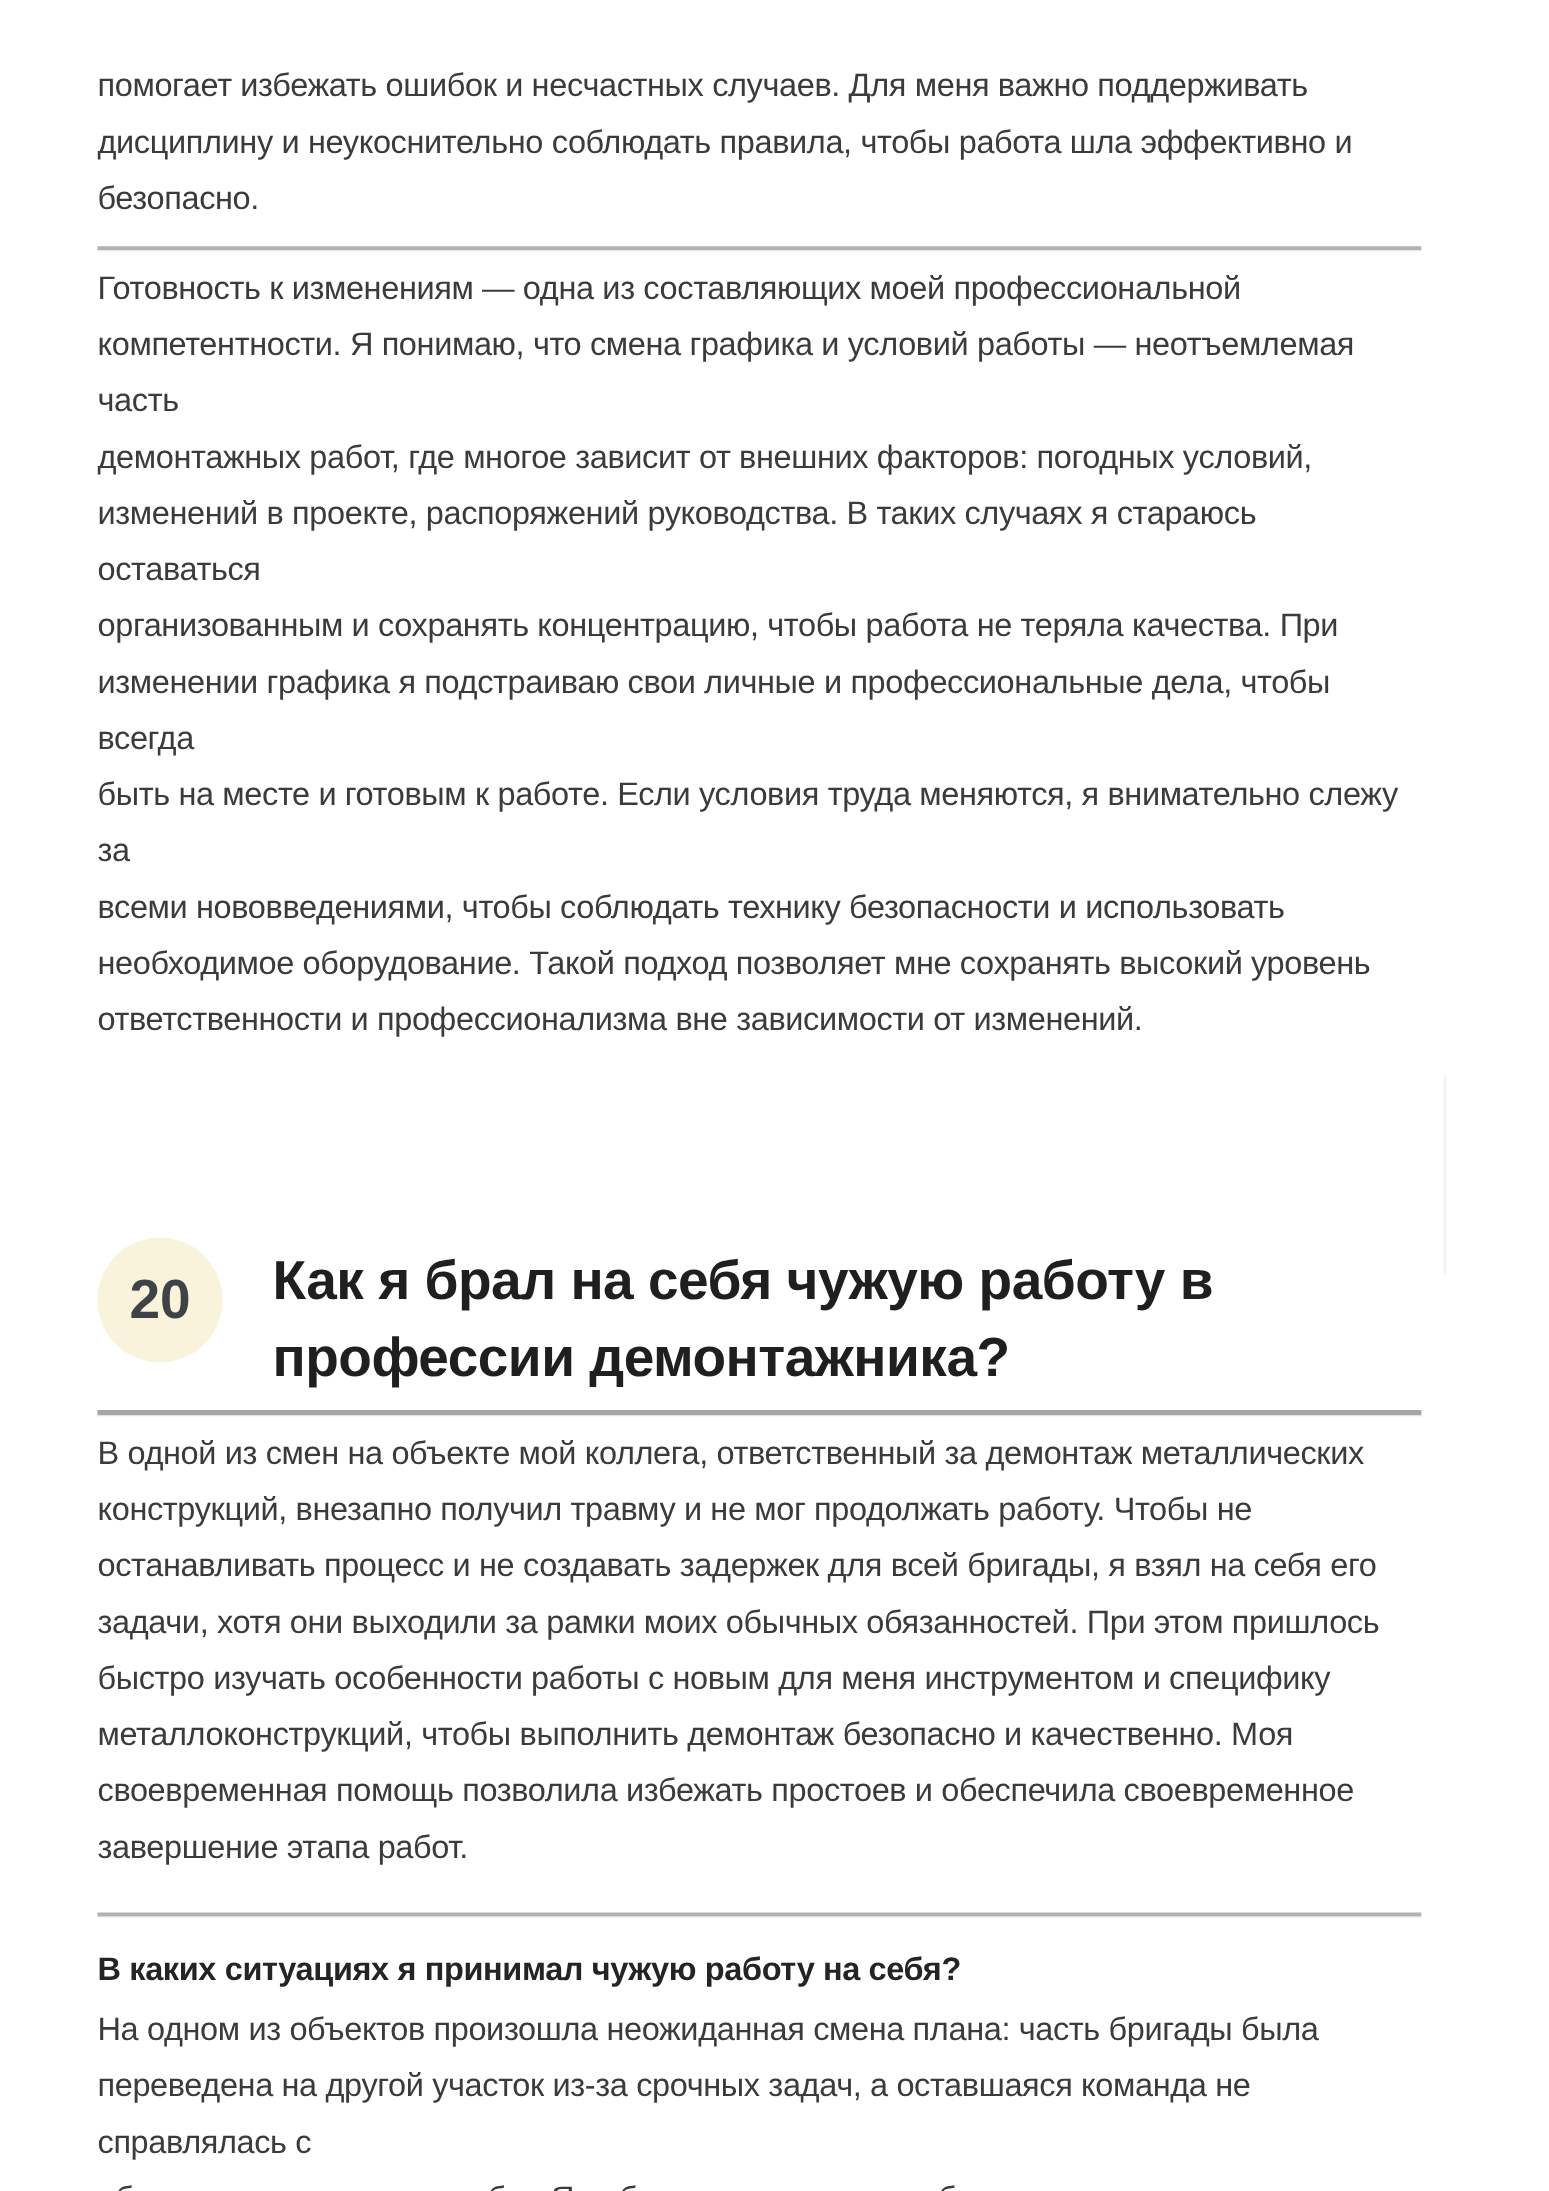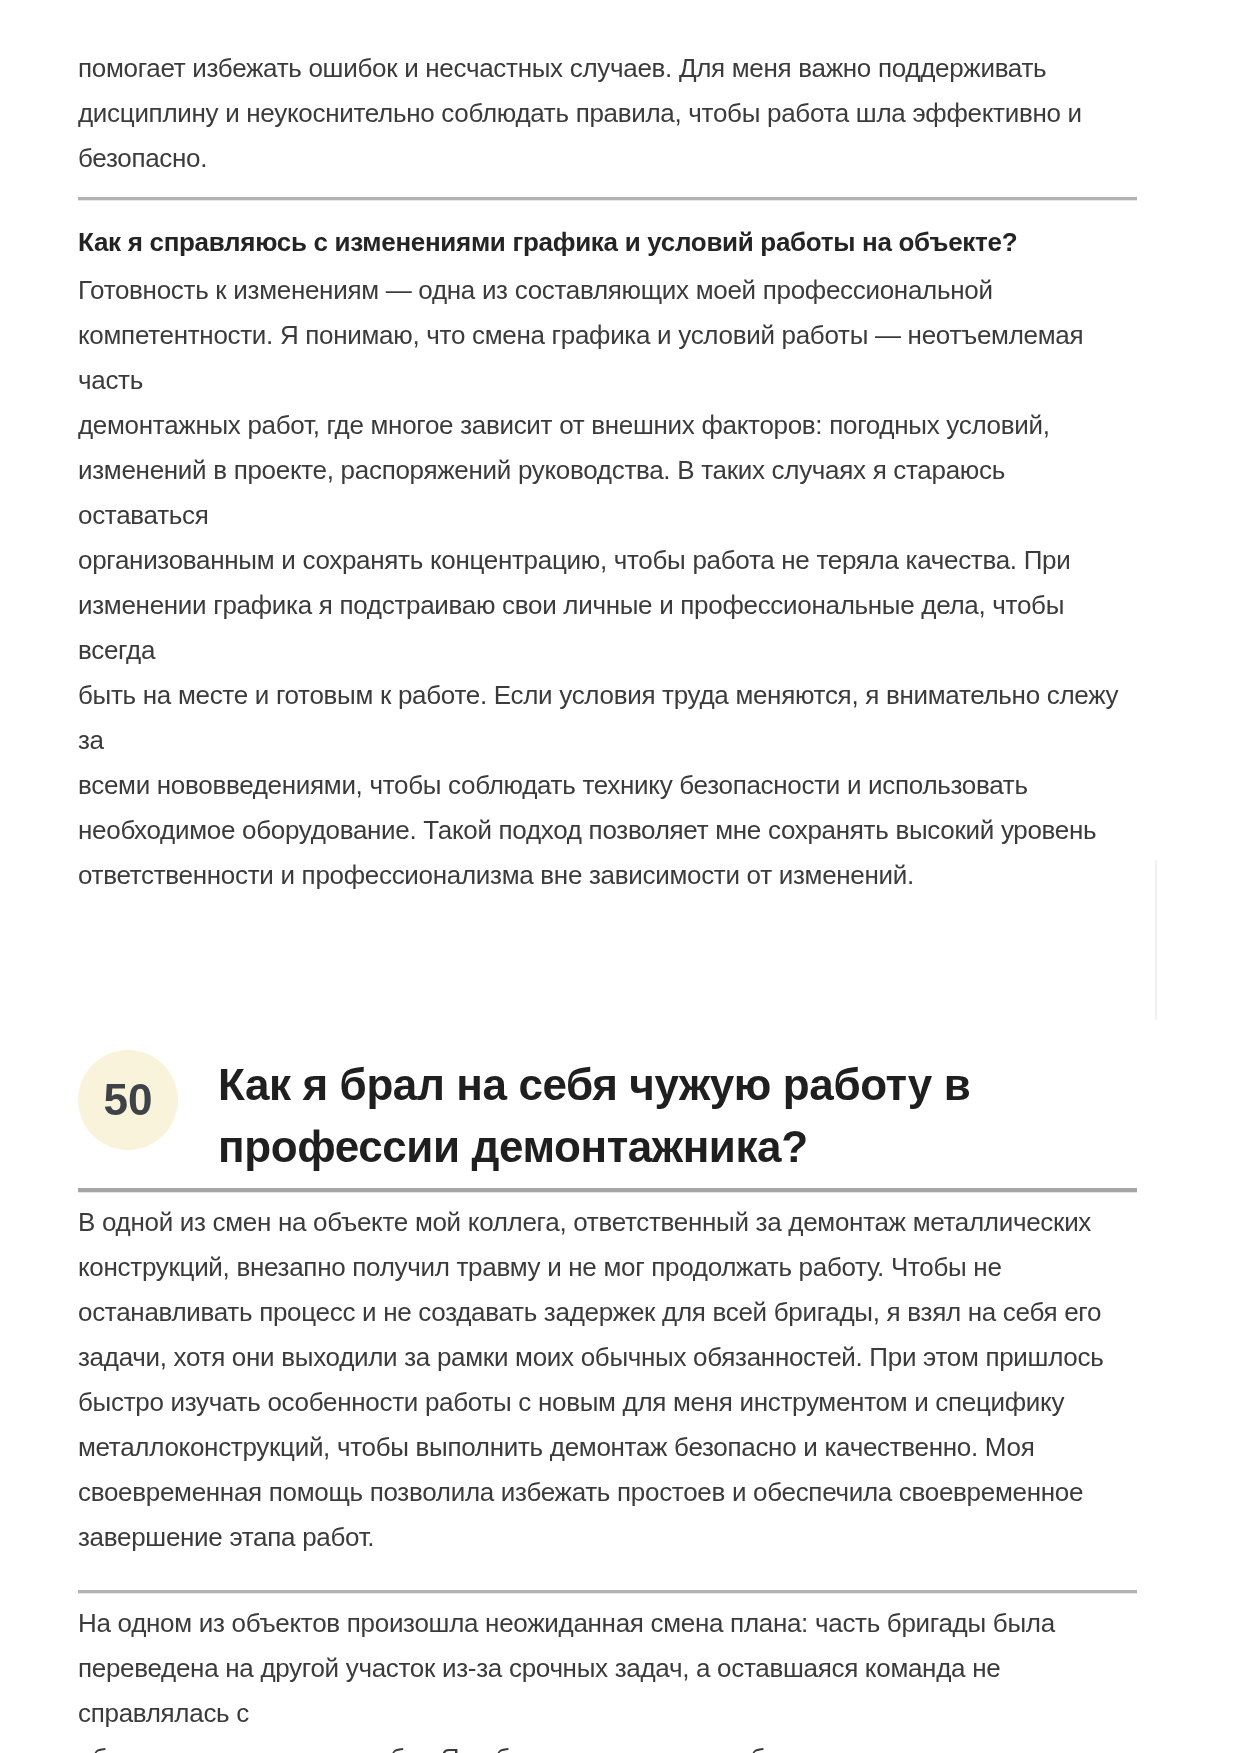--- a/index.html
+++ b/index.html
@@ -86,53 +86,53 @@
 <body>
 
 <div class="page">
 
   <p class="para">помогает избежать ошибок и несчастных случаев. Для меня важно поддерживать
 дисциплину и неукоснительно соблюдать правила, чтобы работа шла эффективно и
 безопасно.</p>
 
   <hr class="divider">
 
-  <h3 class="q-heading">Как я справляюсь с изменениями графика и условий работы на объекте?</h3>
 
   <p class="para answer">Готовность к изменениям — одна из составляющих моей профессиональной
 компетентности. Я понимаю, что смена графика и условий работы — неотъемлемая часть
 демонтажных работ, где многое зависит от внешних факторов: погодных условий,
 изменений в проекте, распоряжений руководства. В таких случаях я стараюсь оставаться
 организованным и сохранять концентрацию, чтобы работа не теряла качества. При
 изменении графика я подстраиваю свои личные и профессиональные дела, чтобы всегда
 быть на месте и готовым к работе. Если условия труда меняются, я внимательно слежу за
 всеми нововведениями, чтобы соблюдать технику безопасности и использовать
 необходимое оборудование. Такой подход позволяет мне сохранять высокий уровень
 ответственности и профессионализма вне зависимости от изменений.</p>
 
   <div class="sec-head">
     <div class="badge">
-      <span>50</span>
+      <span>20</span>
     </div>
     <h2 class="sec-title">Как я брал на себя чужую работу в профессии демонтажника?</h2>
   </div>
 
   <hr class="divider sec">
 
   <p class="para answer">В одной из смен на объекте мой коллега, ответственный за демонтаж металлических
 конструкций, внезапно получил травму и не мог продолжать работу. Чтобы не
 останавливать процесс и не создавать задержек для всей бригады, я взял на себя его
 задачи, хотя они выходили за рамки моих обычных обязанностей. При этом пришлось
 быстро изучать особенности работы с новым для меня инструментом и специфику
 металлоконструкций, чтобы выполнить демонтаж безопасно и качественно. Моя
 своевременная помощь позволила избежать простоев и обеспечила своевременное
 завершение этапа работ.</p>
 
   <hr class="divider mid">
 
+  <h3 class="q-heading">В каких ситуациях я принимал чужую работу на себя?</h3>
 
   <p class="para answer">На одном из объектов произошла неожиданная смена плана: часть бригады была
 переведена на другой участок из-за срочных задач, а оставшаяся команда не справлялась с
 объемом демонтажных работ. Я добровольно взял на себя дополнительные задачи по
 разборке бетонных блоков, хотя это не было в моих прямых обязанностях. Для этого
 пришлось пересмотреть технологию работы, повысить скорость и аккуратность. Благодаря</p>
 
   <div class="edge-line"></div>
 
 </div>

